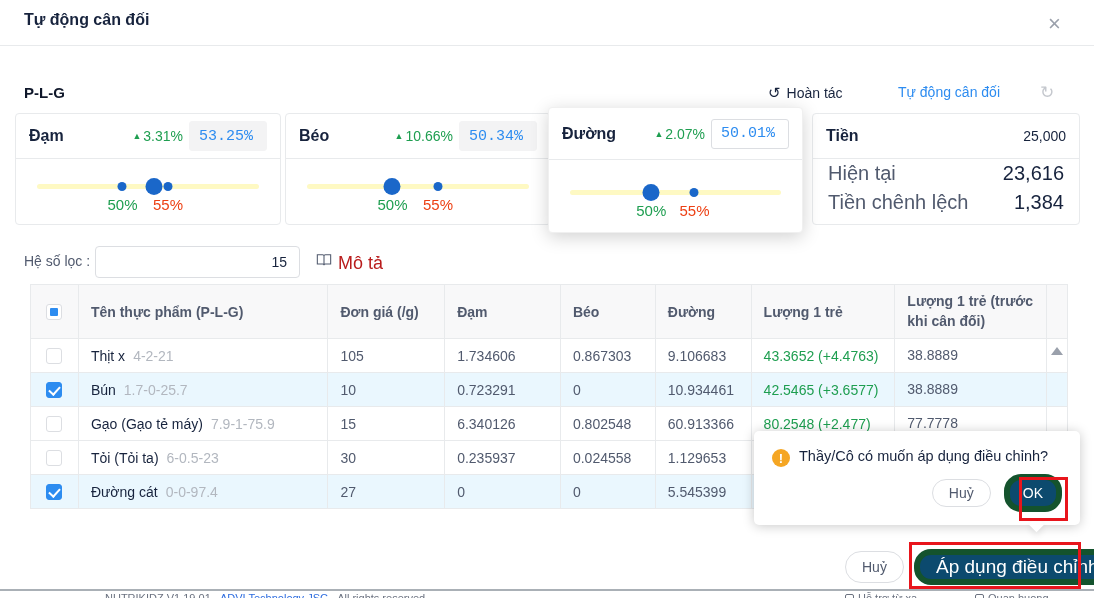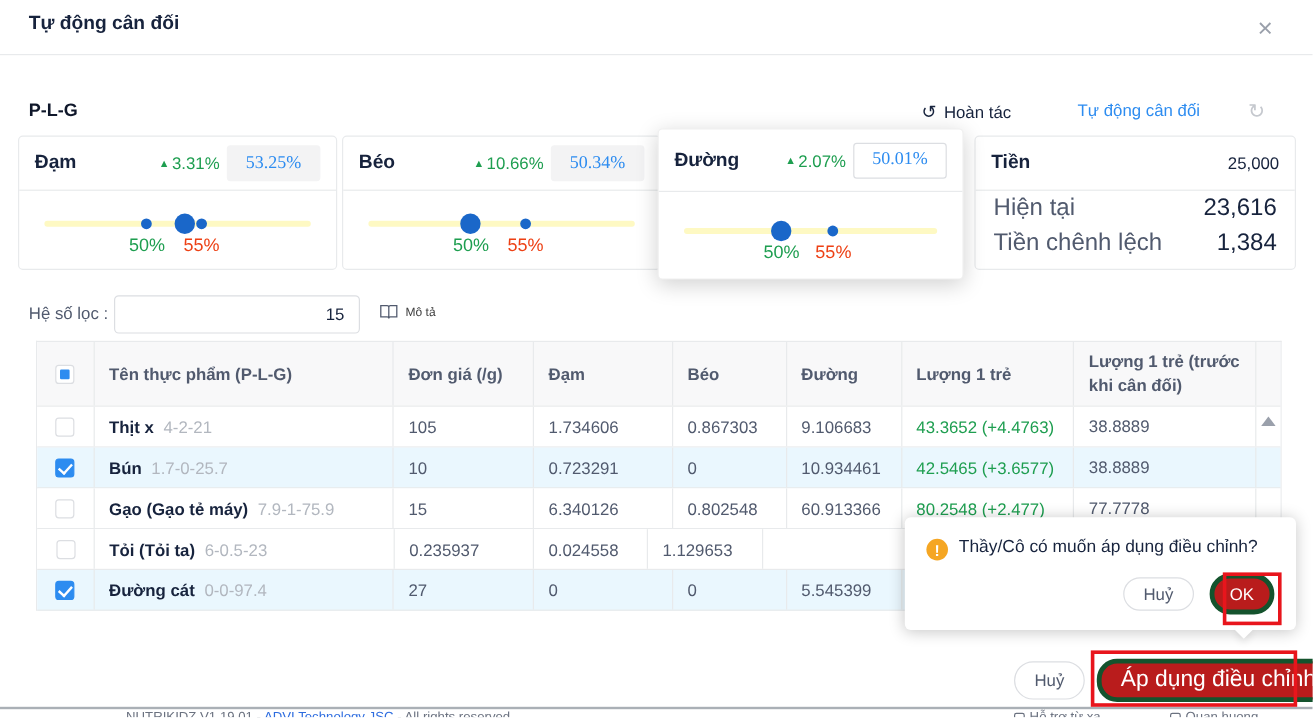--- a/index.html
+++ b/index.html
@@ -20,54 +20,54 @@
   .auto-link{left:898px;top:84px;font-size:14px;color:#2d8cf0;cursor:pointer}
   .redo-ic{left:1040px;top:82px;font-size:17px;color:#c5c8ce;cursor:pointer}
 
   
   .card{position:absolute;background:#fff;border:1px solid #e8eaec;border-radius:4px}
   .card.elevated{box-shadow:0 4px 18px rgba(0,0,0,.18);border-color:#f0f0f0;z-index:6}
   .card-head{display:flex;align-items:center;height:45px;padding:0 13px;border-bottom:1px solid #e8eaec}
   .card-name{font-size:16px;font-weight:bold;color:#17233d;white-space:nowrap}
   .delta{margin-left:auto;color:#1e9e50;font-size:14px;white-space:nowrap}
   .delta .tri{font-size:9px;vertical-align:2px;margin-right:2px}
-  .valbox{width:78px;height:30px;margin-left:6px;background:#f3f3f4;border:1px solid #f3f3f4;border-radius:3px;color:#2d8cf0;font-size:15px;text-align:center;padding:0 9px;font-family:Liberation Serif, serif;outline:none}
+  .valbox{width:78px;height:30px;margin-left:6px;background:#f3f3f4;border:1px solid #f3f3f4;border-radius:3px;color:#2d8cf0;font-size:15px;text-align:left;padding:0 9px;font-family:Liberation Mono, monospace;outline:none}
   .card.elevated .valbox{background:#fff;border-color:#dcdee2}
   .slider-zone{position:relative;height:64px}
   .track{position:absolute;left:21px;right:21px;top:25px;height:5px;border-radius:3px;background:#fef9c3;cursor:pointer}
   .sdot{position:absolute;top:-2px;width:9px;height:9px;border-radius:50%;background:#1a67c9;transform:translateX(-50%)}
   .thumb{position:absolute;top:-6px;width:17px;height:17px;border-radius:50%;background:#1a67c9;transform:translateX(-50%);cursor:grab}
   .mark{position:absolute;top:12px;font-size:15px;transform:translateX(-50%)}
   .mark.g{color:#1e9e50}
   .mark.r{color:#ed4014}
 
   
   .money-row{display:flex;align-items:flex-end;padding:3px 15px;font-size:20px;color:#515a6e}
   .money-row:first-of-type{margin-top:9px}
   .money-row .mv{margin-left:auto;color:#17233d}
   .money-total{margin-left:auto;font-size:14px;color:#17233d}
 
   
   .flt-label{left:24px;top:253px;font-size:14px;color:#515a6e}
   .flt-input{left:95px;top:246px;width:205px;height:32px;border:1px solid #dcdee2;border-radius:4px;font-size:14px;color:#17233d;text-align:right;padding:0 12px;font-family:"Liberation Sans",sans-serif;outline:none}
-  .desc-link{left:316px;top:253px;font-size:10px;color:#404040;cursor:pointer;display:flex;align-items:center;gap:6px}
+  .desc-link{left:316px;top:253px;font-size:18px;color:#b91c1c;cursor:pointer;display:flex;gap:6px}
 
   
   .tbl{left:30px;top:284px;width:1038px;border:1px solid #e8eaec;border-bottom:none;font-size:14px}
   .thead{display:flex;background:#f8f8f9;font-weight:bold;color:#515a6e;border-bottom:1px solid #e8eaec}
   .thead .cell{min-height:53px;display:flex;align-items:center}
   .trow{display:flex;border-bottom:1px solid #e8eaec;background:#fff}
   .trow.sel{background:#eaf7fe}
   .trow .cell{height:33px;display:flex;align-items:center}
   .cell{padding:4px 12px;border-right:1px solid #e8eaec;overflow:hidden}
   .c0{width:48px;justify-content:center;padding:4px 0}
   .c1{width:250px}.c2{width:117px}.c3{width:116px}.c4{width:95px}.c5{width:96px}.c6{width:144px}
   .c7{width:152px;line-height:1.4}
   .csb{width:20px;border-right:none;padding:0;position:relative}
-  .fname{color:#17233d;font-weight:bold;margin-right:8px;white-space:nowrap}
+  .fname{color:#17233d;font-weight:normal;margin-right:8px;white-space:nowrap}
   .fplg{color:#b2b7bf;white-space:nowrap}
   .green{color:#1e9e50}
   .sb-arrow{position:absolute;left:4px;top:8px;width:0;height:0;border-left:6px solid transparent;border-right:6px solid transparent;border-bottom:8px solid #9aa0ab}
 
   
   .cb{width:16px;height:16px;border:1px solid #dcdee2;border-radius:3px;background:#fff;position:relative;cursor:pointer;flex:0 0 auto}
   .cb.checked{background:#2d8cf0;border-color:#2d8cf0}
   .cb.checked::after{content:"";position:absolute;left:4px;top:1px;width:5px;height:9px;border:solid #fff;border-width:0 2px 2px 0;transform:rotate(42deg)}
   .cb.ind::after{content:"";position:absolute;left:3px;top:3px;width:8px;height:8px;background:#2d8cf0;border-radius:1px}
 
@@ -75,21 +75,21 @@
   .poptip{left:754px;top:431px;width:326px;height:94px;background:#fff;border-radius:5px;box-shadow:0 1px 12px rgba(0,0,0,.22);z-index:10}
   .pcaret{position:absolute;bottom:-5px;right:38px;width:11px;height:11px;background:#fff;transform:rotate(45deg);box-shadow:3px 3px 6px rgba(0,0,0,.08)}
   .pbody{display:flex;align-items:flex-start;gap:9px;padding:17px 14px 0 18px}
   .warn-ico{width:18px;height:18px;border-radius:50%;background:#f5a623;color:#fff;font-weight:bold;font-size:13px;display:flex;align-items:center;justify-content:center;flex:0 0 auto;margin-top:1px}
   .pmsg{font-size:14.5px;color:#17233d}
   .pbtns{position:absolute;right:18px;bottom:13px;display:flex;gap:13px;align-items:center}
 
   
   .btn{border-radius:17px;font-size:14px;display:inline-flex;align-items:center;justify-content:center;cursor:pointer;white-space:nowrap;font-family:"Liberation Sans",sans-serif}
   .btn-ghost{background:#fff;border:1px solid #dcdee2;color:#515a6e;padding:5px 16px}
-  .btn-primary{background:#b91c1c;border:4px solid #14532d;color:#fff;padding:5px 16px}
+  .btn-primary{background:#0c4a6e;border:6px solid #14532d;color:#fff;padding:5px 16px}
   .ok-btn{padding:5px 13px}
   .cancel-main{left:845px;top:551px;height:32px}
   .apply-main{left:914px;top:549px;height:36px;font-size:19px}
 
   
   .anno{position:absolute;border:3px solid #e8151c;z-index:20;pointer-events:none}
   .anno-ok{left:1019px;top:477px;width:49px;height:44px}
   .anno-apply{left:909px;top:542px;width:172px;height:47px}
 
   
@@ -259,20 +259,21 @@
     </div>
 
     <div class="trow">
       <div class="cell c0">
           <span class="cb"></span>
         </div>
       <div class="cell c1">
           <span class="fname">Tỏi (Tỏi ta)</span>
           <span class="fplg">6-0.5-23</span>
         </div>
+      <div class="cell c2">30</div>
       <div class="cell c3">0.235937</div>
       <div class="cell c4">0.024558</div>
       <div class="cell c5">1.129653</div>
       <div class="cell c6 green"></div>
       <div class="cell c7"></div>
       <div class="cell csb"></div>
     </div>
 
     <div class="trow sel">
       <div class="cell c0">

